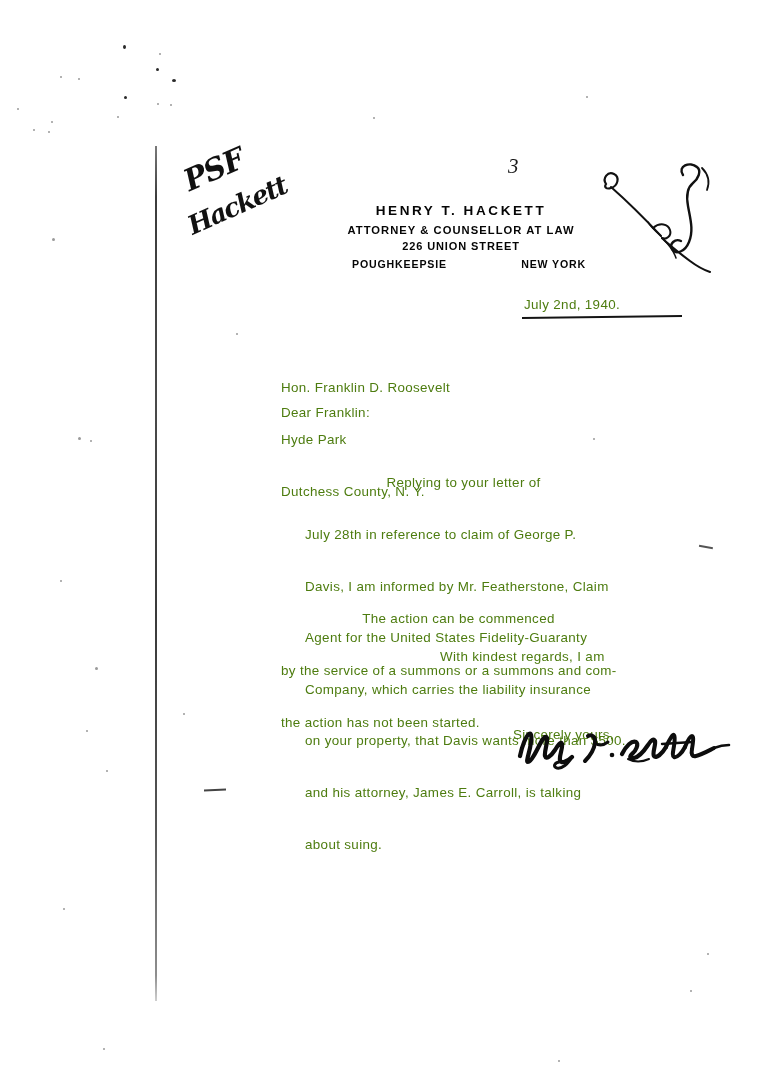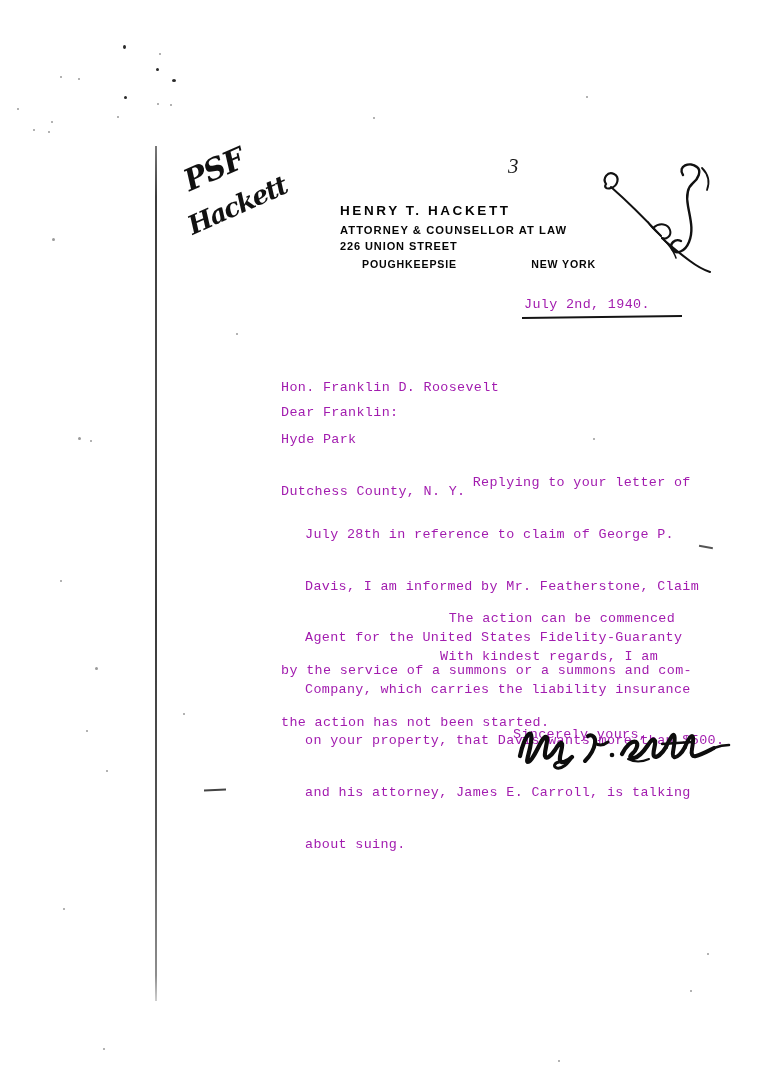--- a/index.html
+++ b/index.html
@@ -46,23 +46,24 @@
     font-family: "Liberation Serif", serif;
     font-style: italic;
     font-size: 21px;
     font-weight: 500;
     color: #1a1a1a;
   }
 
   
   .letterhead {
     position: absolute;
-    left: 340px;
+    left: 330px;
     top: 203px;
     width: 262px;
+    text-align: center;
     font-family: "Liberation Sans", sans-serif;
     color: #050505;
   }
   .lh-name {
     font-size: 13.5px;
     font-weight: bold;
     letter-spacing: 2.6px;
     line-height: 1.25;
     white-space: nowrap;
   }
@@ -122,25 +123,25 @@
   .hw-initials {
     left: 598px;
     top: 160px;
     width: 120px;
     height: 115px;
   }
 
   
   .typed {
     position: absolute;
-    font-family: Liberation Mono, monospace;
+    font-family: Liberation Sans, sans-serif;
     font-size: 13.4px;
     line-height: 17.2px;
     letter-spacing: 0.35px;
-    color: #a21caf;
+    color: #4d7c0f;
     white-space: pre;
   }
 
   .date-line {
     left: 524px;
     top: 296px;
     padding-bottom: 1px;
   }
   .date-underline {
     position: absolute;

